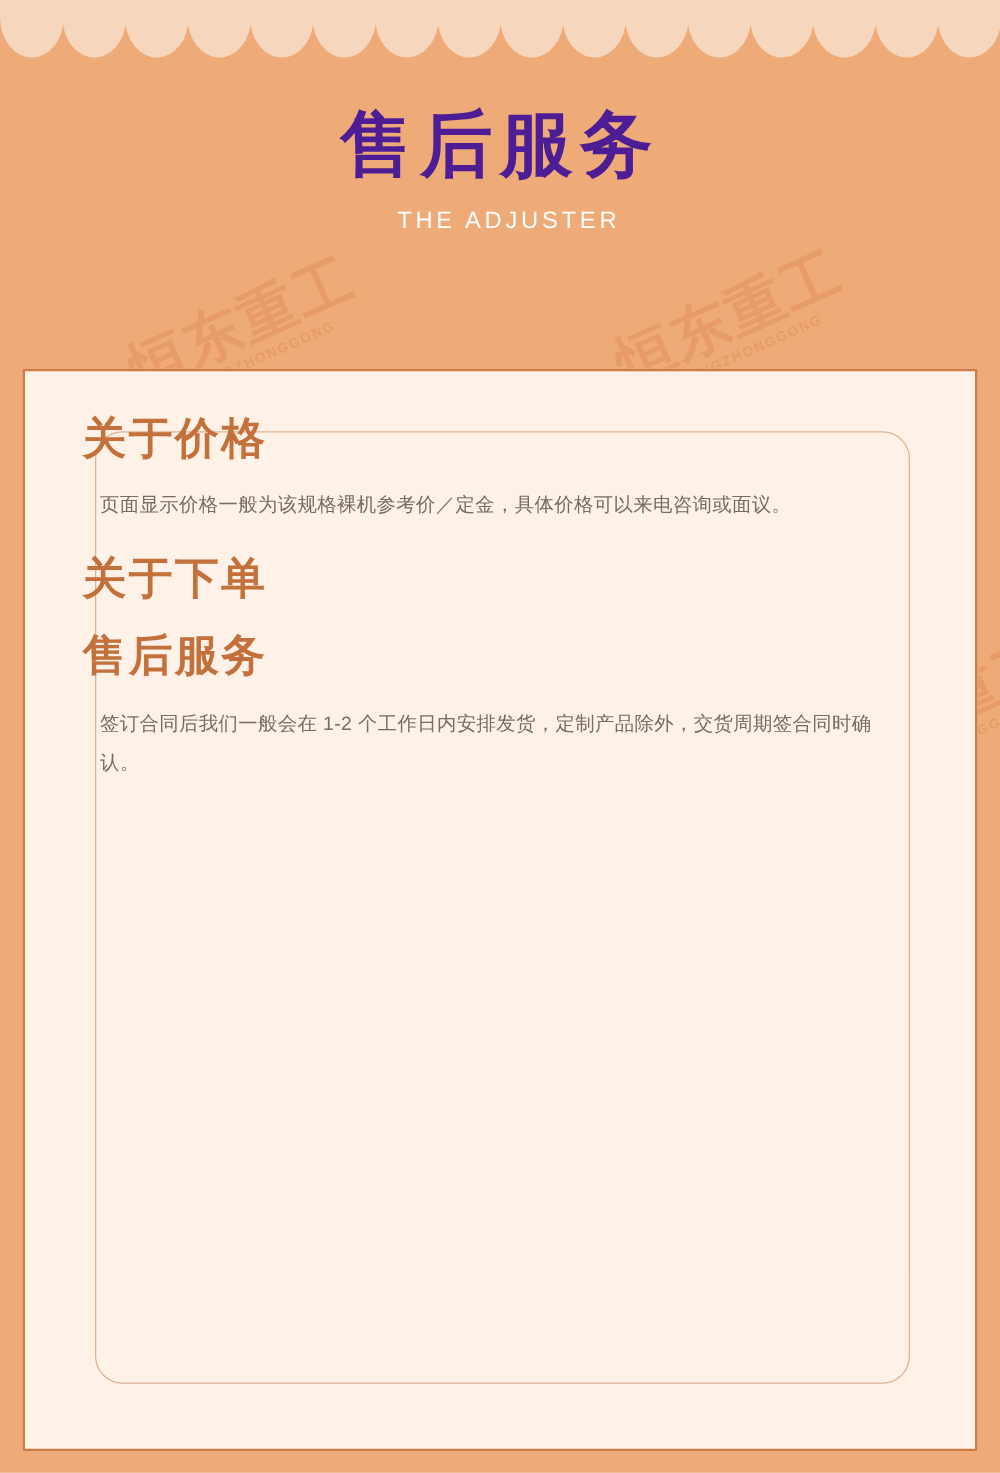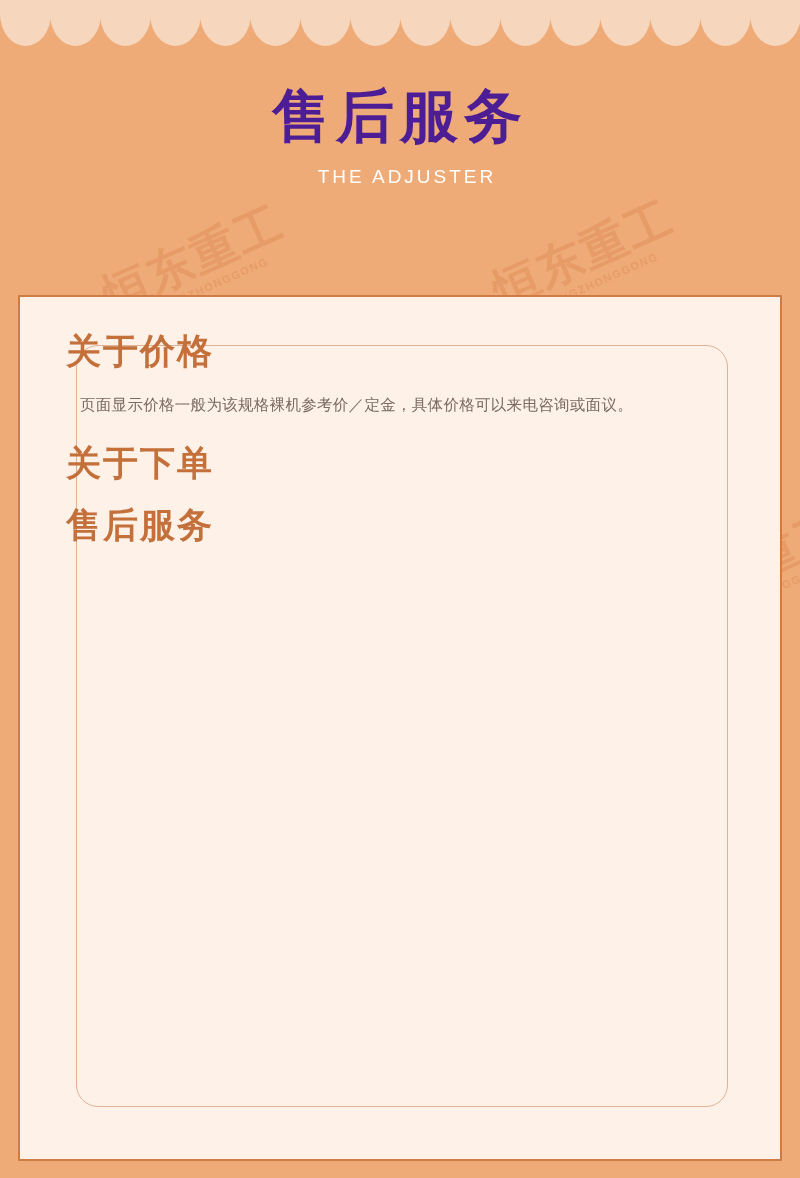--- a/index.html
+++ b/index.html
@@ -204,20 +204,21 @@
         <h2 class="section-title">关于价格</h2>
         <p class="section-body">页面显示价格一般为该规格裸机参考价／定金，具体价格可以来电咨询或面议。</p>
       </div>
 
       <div class="section">
         <h2 class="section-title">关于下单</h2>
       </div>
 
       <div class="section">
         <h2 class="section-title">售后服务</h2>
+        <p class="section-body">签订合同后我们一般会在 1-2 个工作日内安排发货，定制产品除外，交货周期签合同时确认。</p>
       </div>
 
       <div class="section">
       </div>
 
     </div>
   </div>
 
 </div>
 

